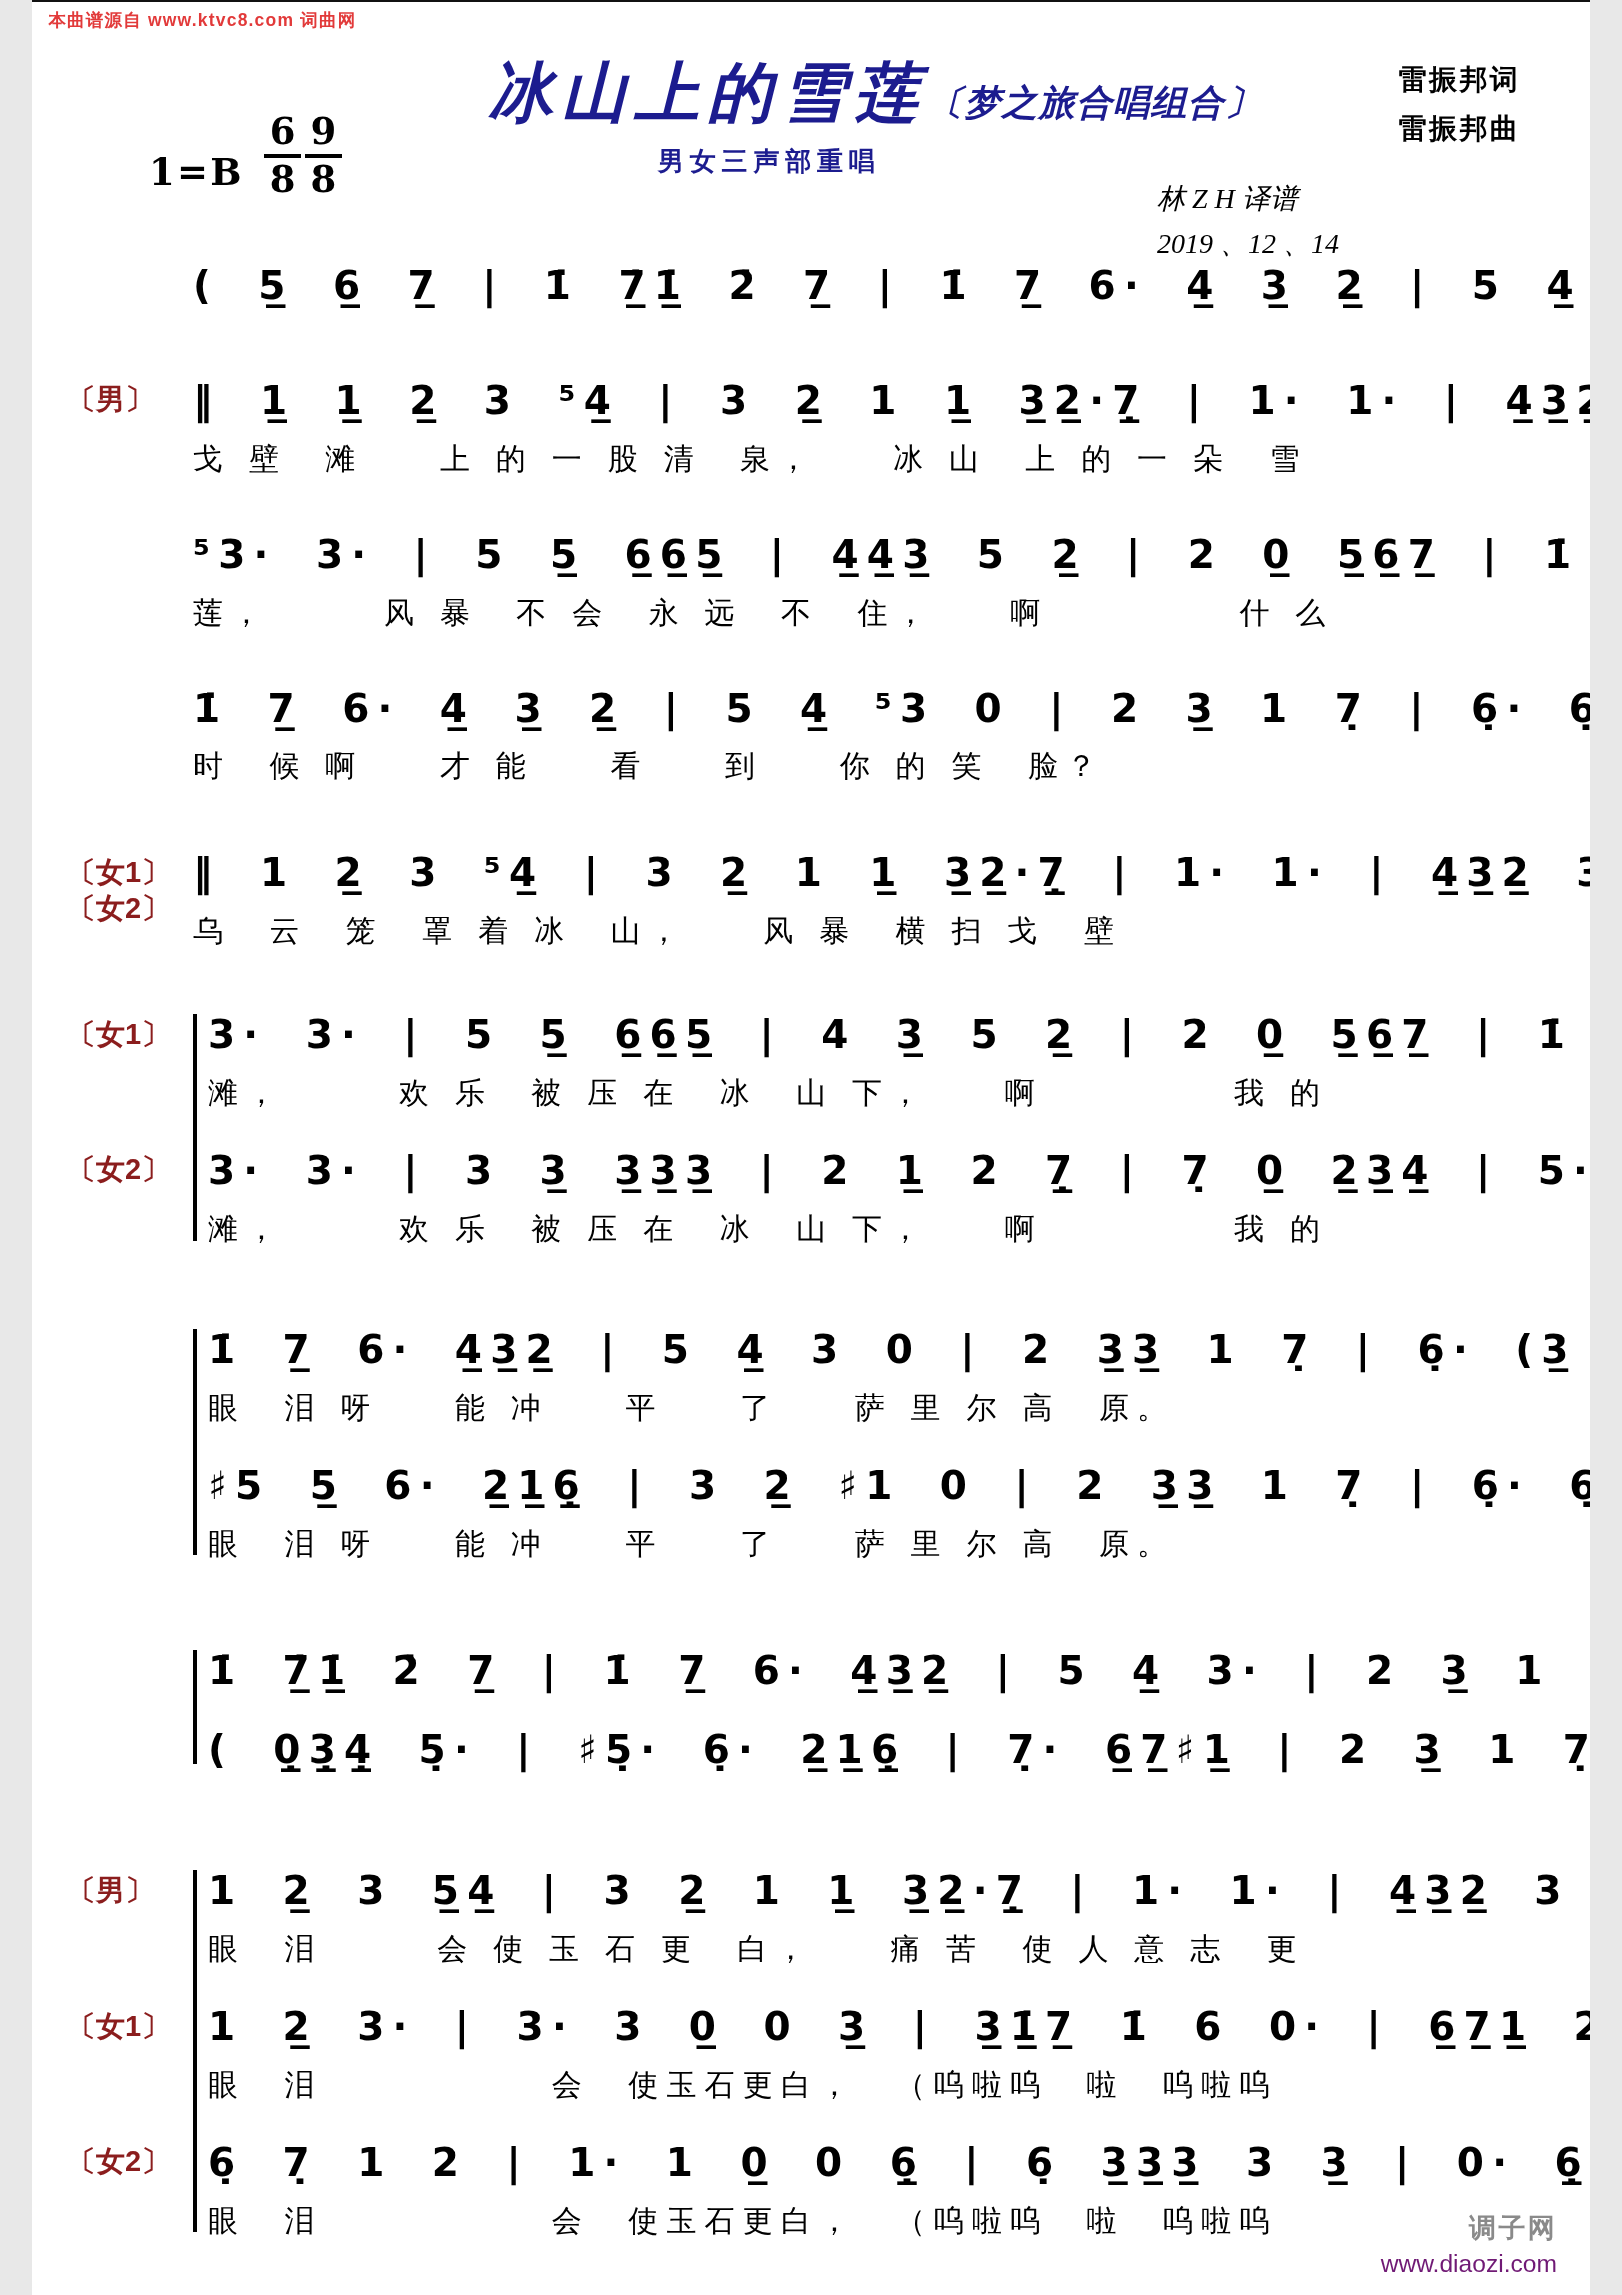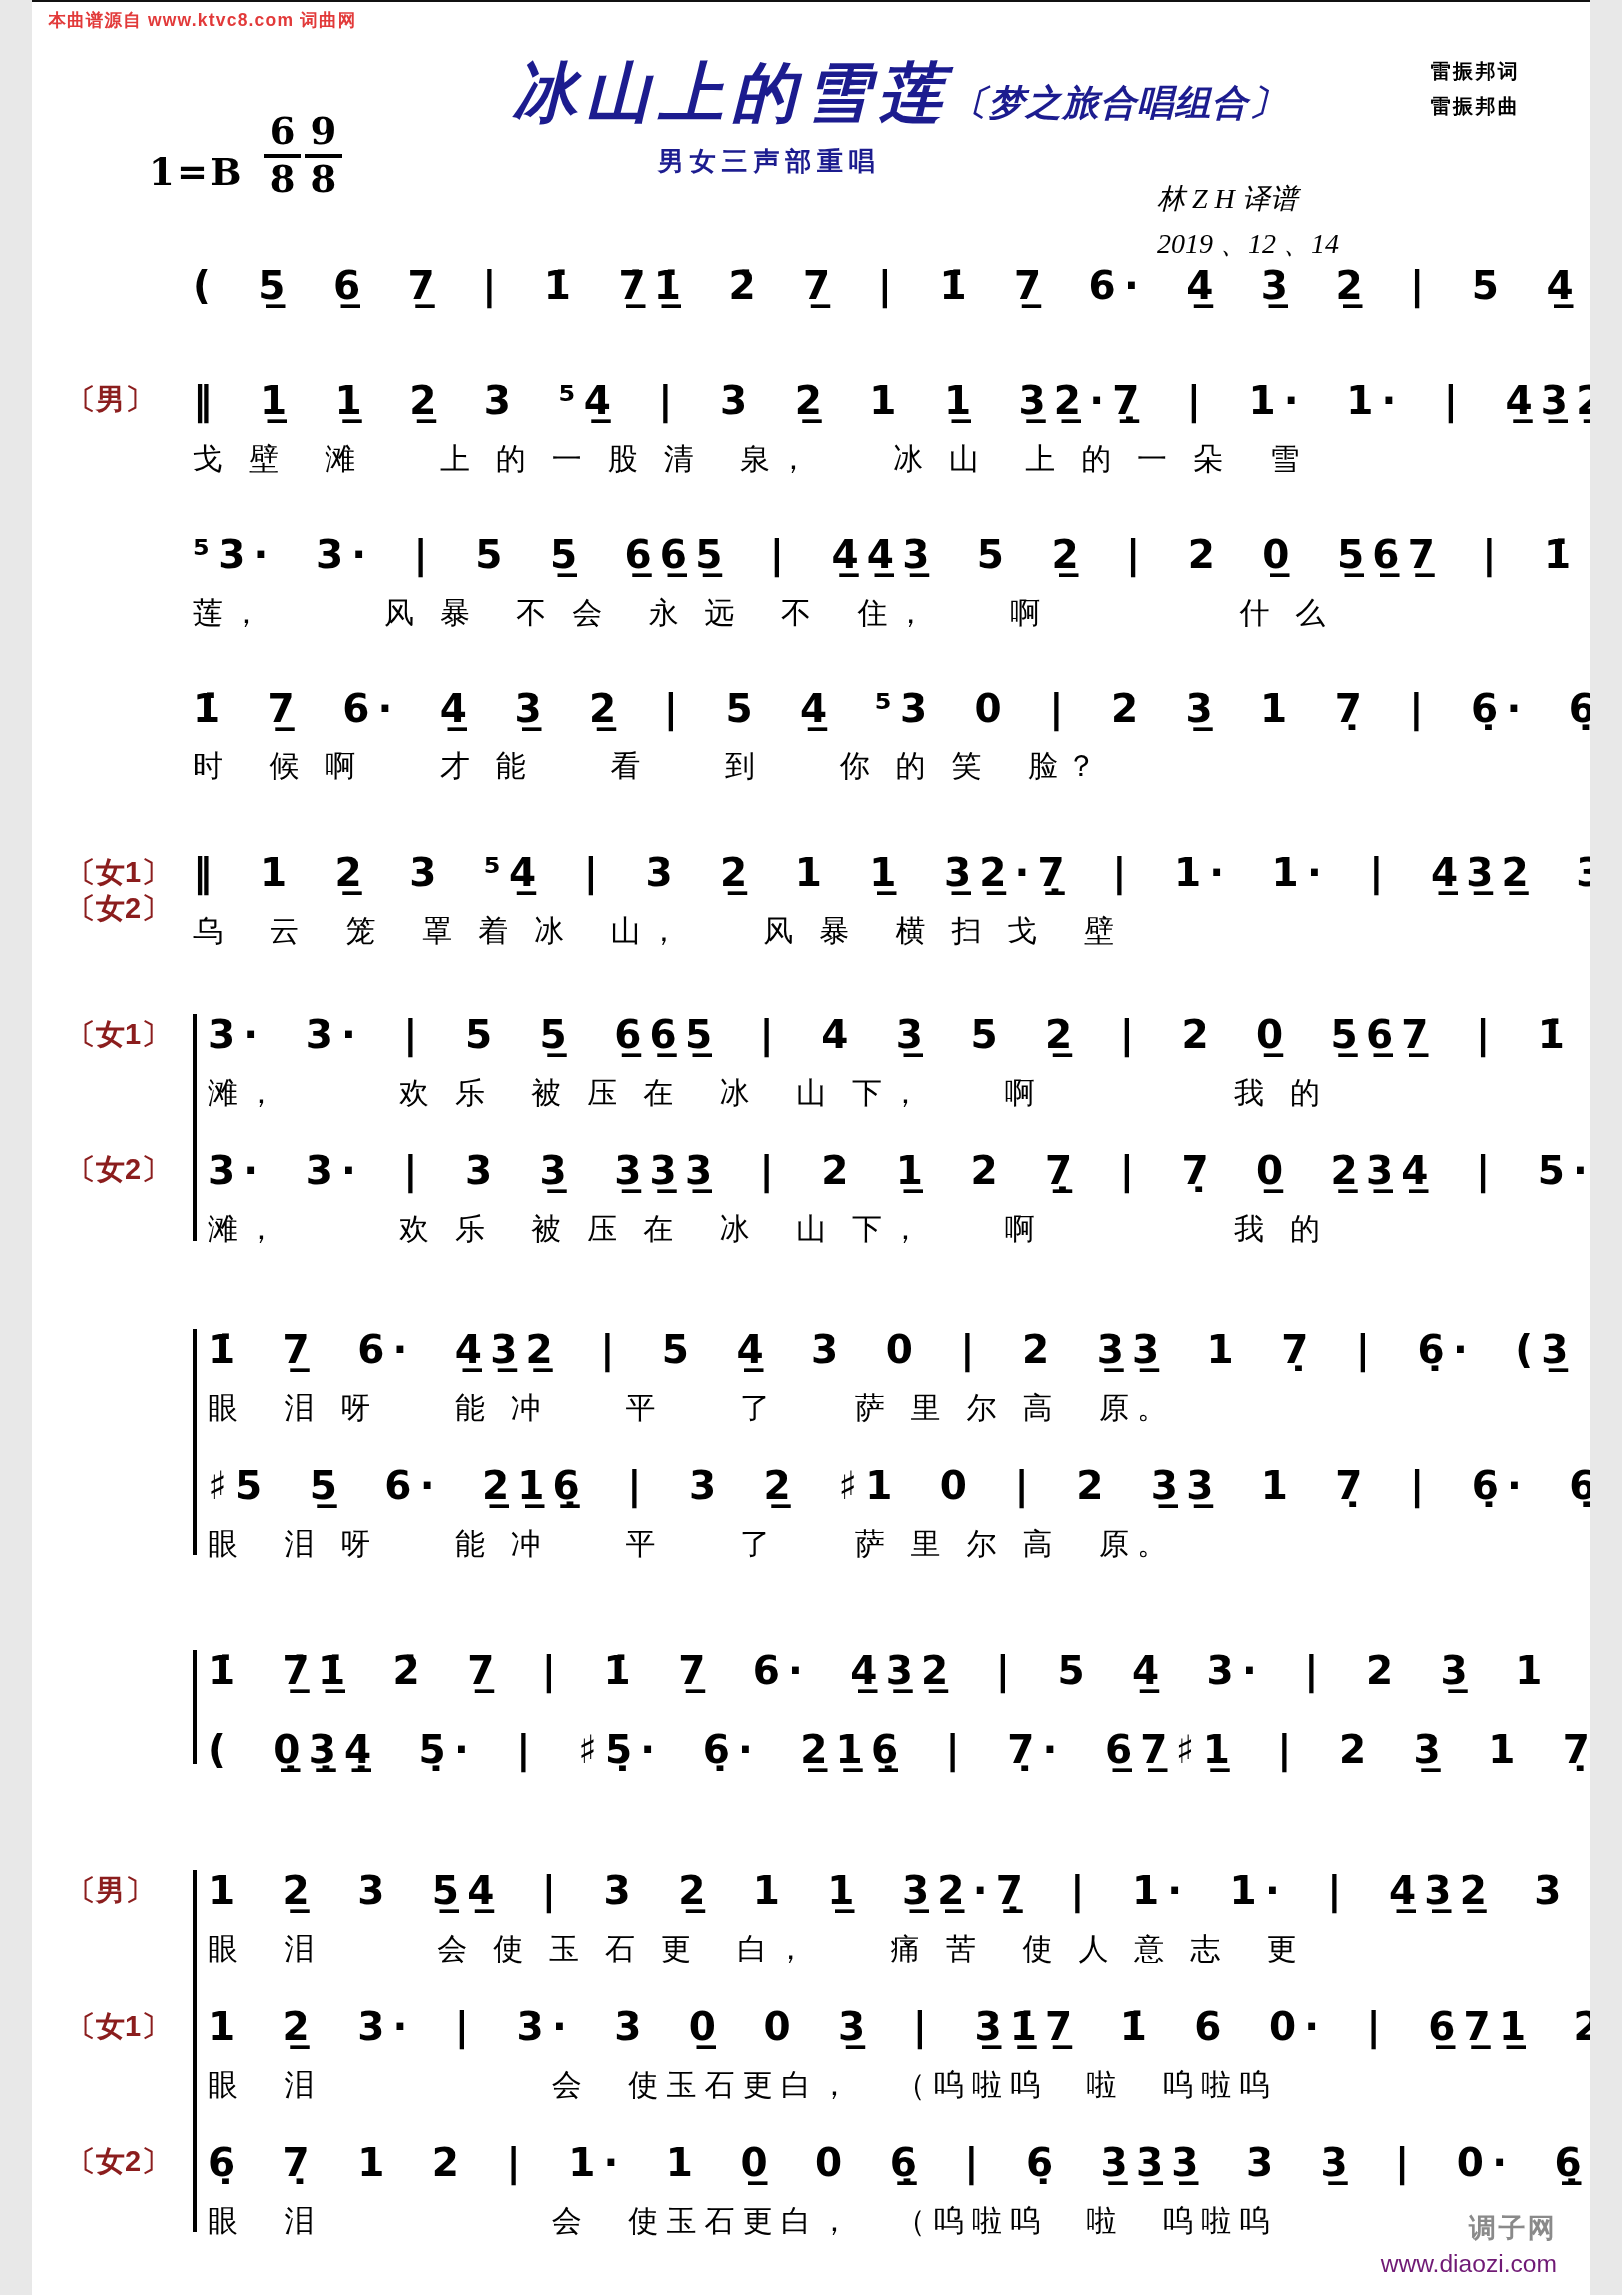--- a/index.html
+++ b/index.html
@@ -29,28 +29,28 @@
     font-family:"DejaVu Serif", serif;
   }
   .keysig .key{letter-spacing:2.3px;margin-top:32px;}
   .frac{display:inline-flex;flex-direction:column;align-items:center;line-height:1;}
   .frac .num{padding:0 5.8px 3.5px 5.8px;border-bottom:4.1px solid #000;}
   .frac .den{padding-top:3.5px;}
   .fracs{display:inline-flex;gap:3.5px;}
   .titleblock{position:absolute;left:456px;top:11.7px;width:760px;}
   .title-main{
     font-size:65px;font-weight:bold;font-style:italic;
-    color:#1c1c8f;letter-spacing:8.2px;white-space:nowrap;margin-left:24px;
+    color:#1c1c8f;letter-spacing:8.2px;white-space:nowrap;
   }
   .title-suffix{font-size:36px;font-weight:bold;font-style:italic;color:#1c1c8f;letter-spacing:1.2px;}
   .subtitle{
     margin-top:7px;margin-left:170px;
     font-size:26px;font-weight:bold;color:#1c1c8f;letter-spacing:5.8px;
   }
-  .credits{position:absolute;right:70px;top:17.5px;text-align:left;font-size:20px;font-weight:bold;line-height:1.75;letter-spacing:2.3px;font-family:Liberation Mono, monospace;}
+  .credits{position:absolute;right:70px;top:17.5px;text-align:left;font-size:28px;font-weight:bold;line-height:1.75;letter-spacing:2.3px;}
   .transcriber{
     position:absolute;right:251px;top:140px;text-align:left;
     font-size:28px;font-style:italic;line-height:1.6;
     font-family:"Liberation Serif", serif;white-space:nowrap;margin-left:36px;
   }
   
   .score{position:relative;padding:0 41px 0 35px;}
   .sys{display:flex;align-items:flex-start;}
   .labels{
     width:126px;flex:0 0 126px;

